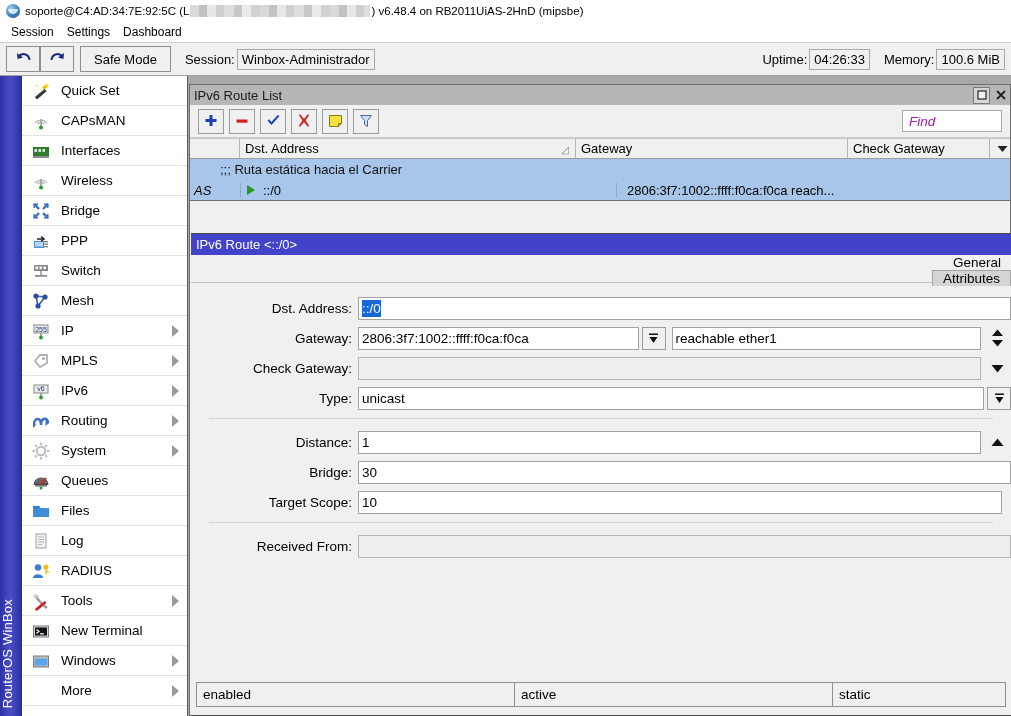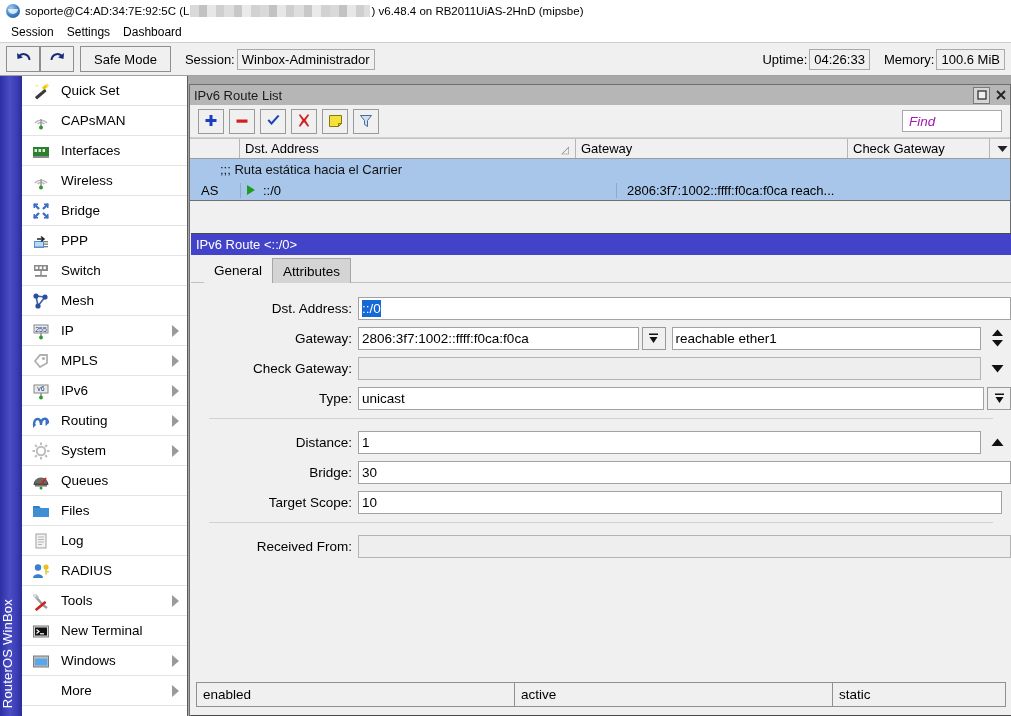--- a/index.html
+++ b/index.html
@@ -276,21 +276,21 @@
   .lrow { height: 21px; display: flex; align-items: center; font-size: 13px; }
   #comment-row {
     background: #a8c6ea;
     padding-left: 30px;
     color: #111;
   }
   #route-row {
     background: #a8c6ea;
     border-bottom: 1px solid #6f6f6f;
   }
-  #route-row .flags { width: 50px; padding-left: 11px; }
+  #route-row .flags { width: 50px; padding-left: 4px; font-style: italic; }
   #route-row .dst {
     width: 336px;
     display: flex; align-items: center;
     border-left: 1px solid #8ea9c9;
     padding-left: 6px;
   }
   .tri-green {
     width: 0; height: 0;
     border-left: 8px solid #1f9b1f;
     border-top: 5px solid transparent;
@@ -321,20 +321,21 @@
     display: flex; align-items: center;
     padding-left: 5px;
     font-size: 13px;
   }
   #rd-tabs {
     height: 28px;
     display: flex; align-items: flex-end;
     padding-left: 13px;
     background: #f0f0f0;
     position: relative;
+    flex-direction: column;
   }
   #rd-tabs::after {
     content: "";
     position: absolute; left: 0; right: 0; bottom: 0;
     height: 1px; background: #c0c0c0;
   }
   .tab {
     height: 25px;
     padding: 0 10px;
     display: flex; align-items: center;

